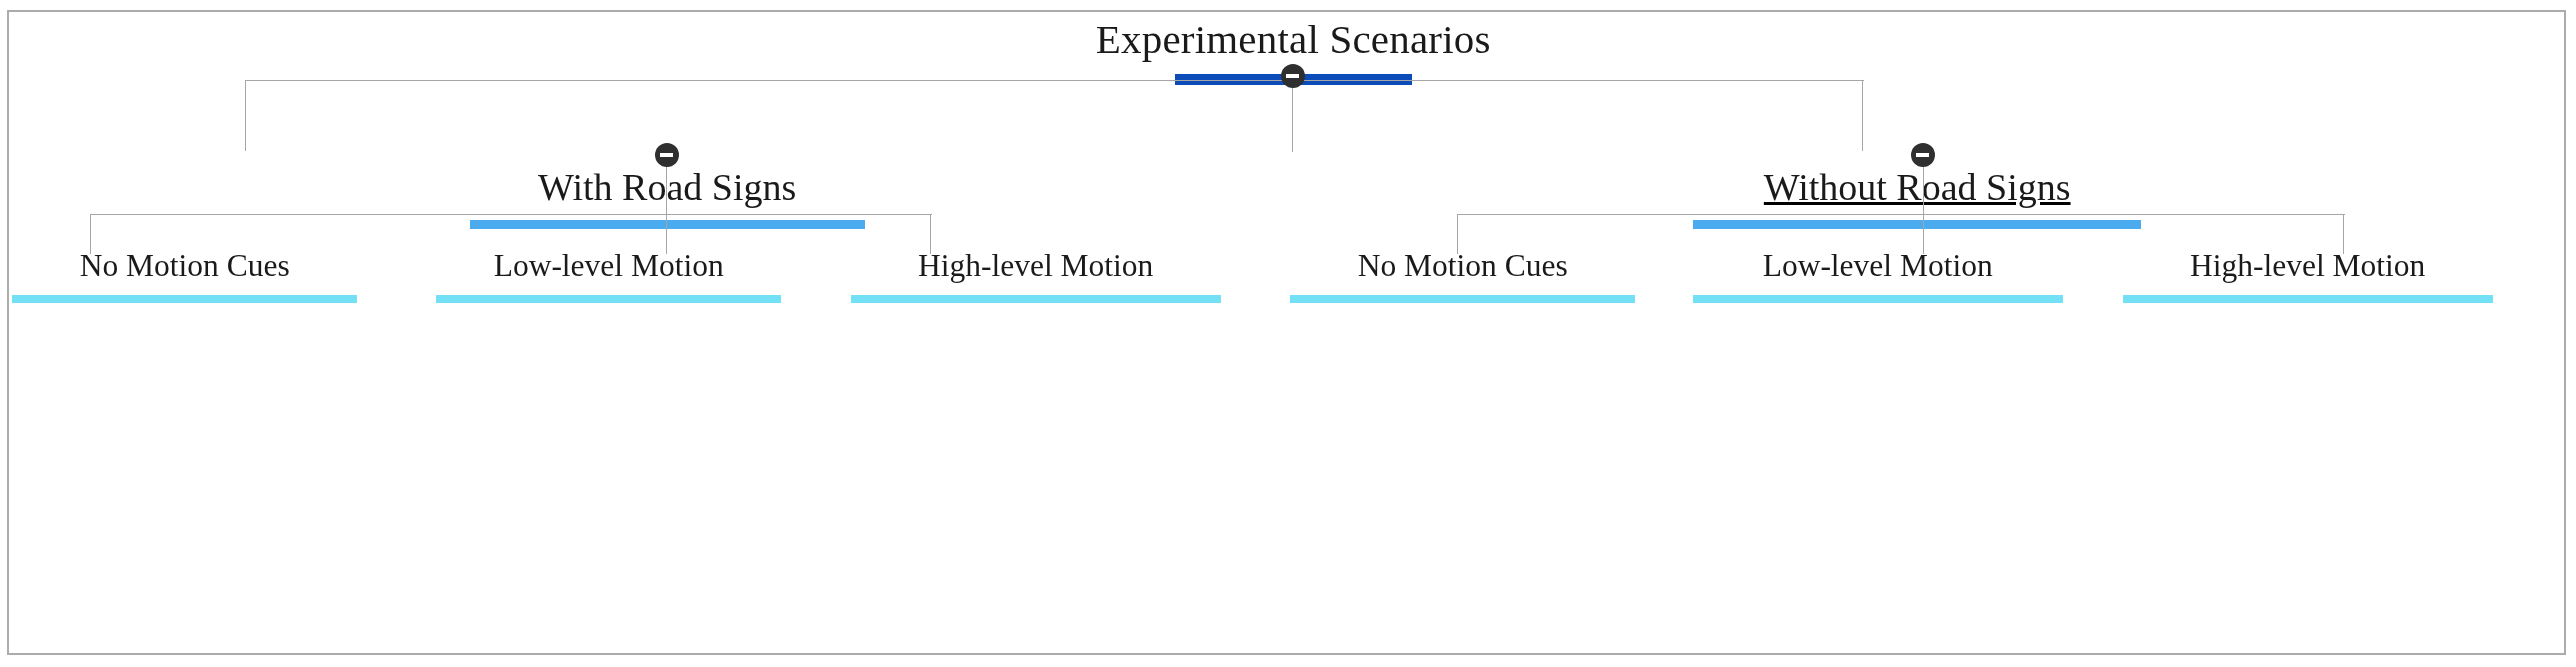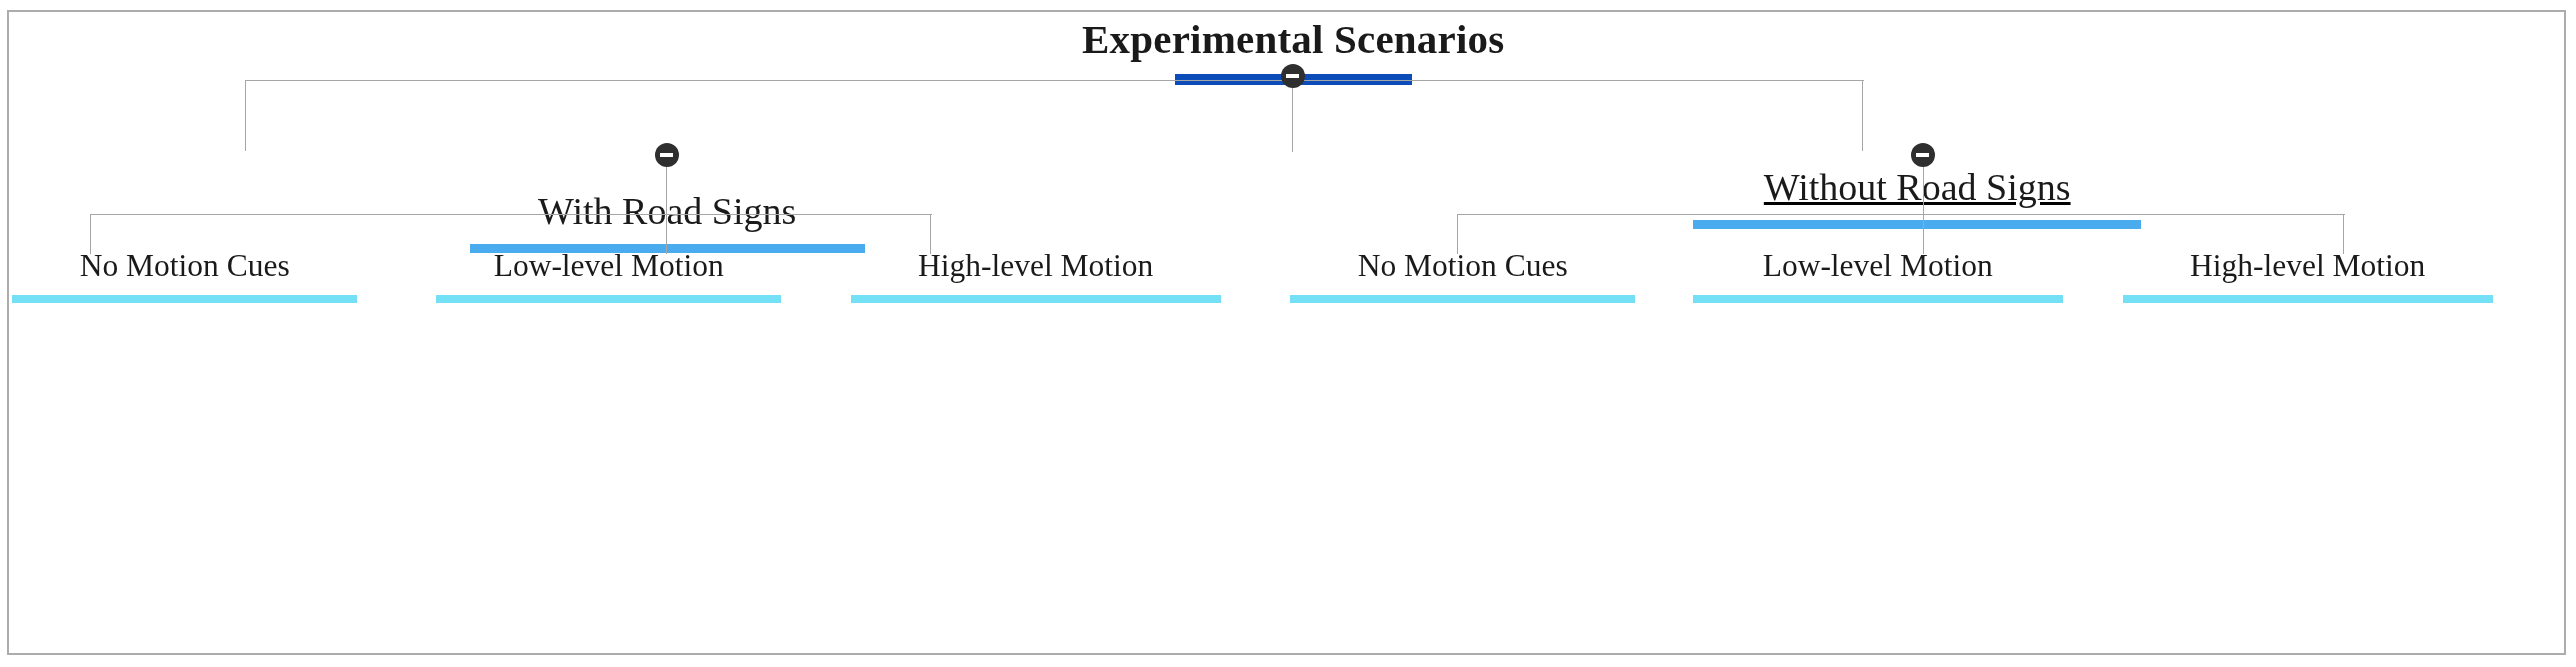--- a/index.html
+++ b/index.html
@@ -58,21 +58,21 @@
     line-height: 1.05;
   }
   .node-bar {
     display: block;
     margin: 0 auto;
   }
 
   
   .node-root .node-label {
     font-size: 41px;
-    font-weight: bold;
+    font-weight: normal;
     letter-spacing: 0.2px;
   }
   .node-root .node-bar {
     height: 11px;
     background: #0b4cb8;
     margin-top: 13.3px;
   }
 
   
   .node-l2 .node-label {
@@ -133,21 +133,21 @@
       <span class="minus-glyph"></span>
     </div>
 
     <div class="conn-v" style="left:1283px; top:76px; height:64px;"></div>
 
     <div class="conn-h" style="left:236px; top:68px; width:1619px;"></div>
 
     <div class="conn-v" style="left:236px; top:68px; height:71px;"></div>
     <div class="conn-v" style="left:1853px; top:68px; height:71px;"></div>
 
-    <div class="node node-l2" style="left:307px; top:156px; width:703px;margin-top:24px;">
+    <div class="node node-l2" style="left:307px; top:156px; width:703px;">
       <span class="node-label">With Road Signs</span>
       <span class="node-bar" style="width:395px;"></span>
     </div>
 
     <div class="conn-v" style="left:657px; top:219px; height:18px;"></div>
 
     <div class="collapse-toggle" style="left:646px; top:131px;">
       <span class="minus-glyph"></span>
     </div>
 

